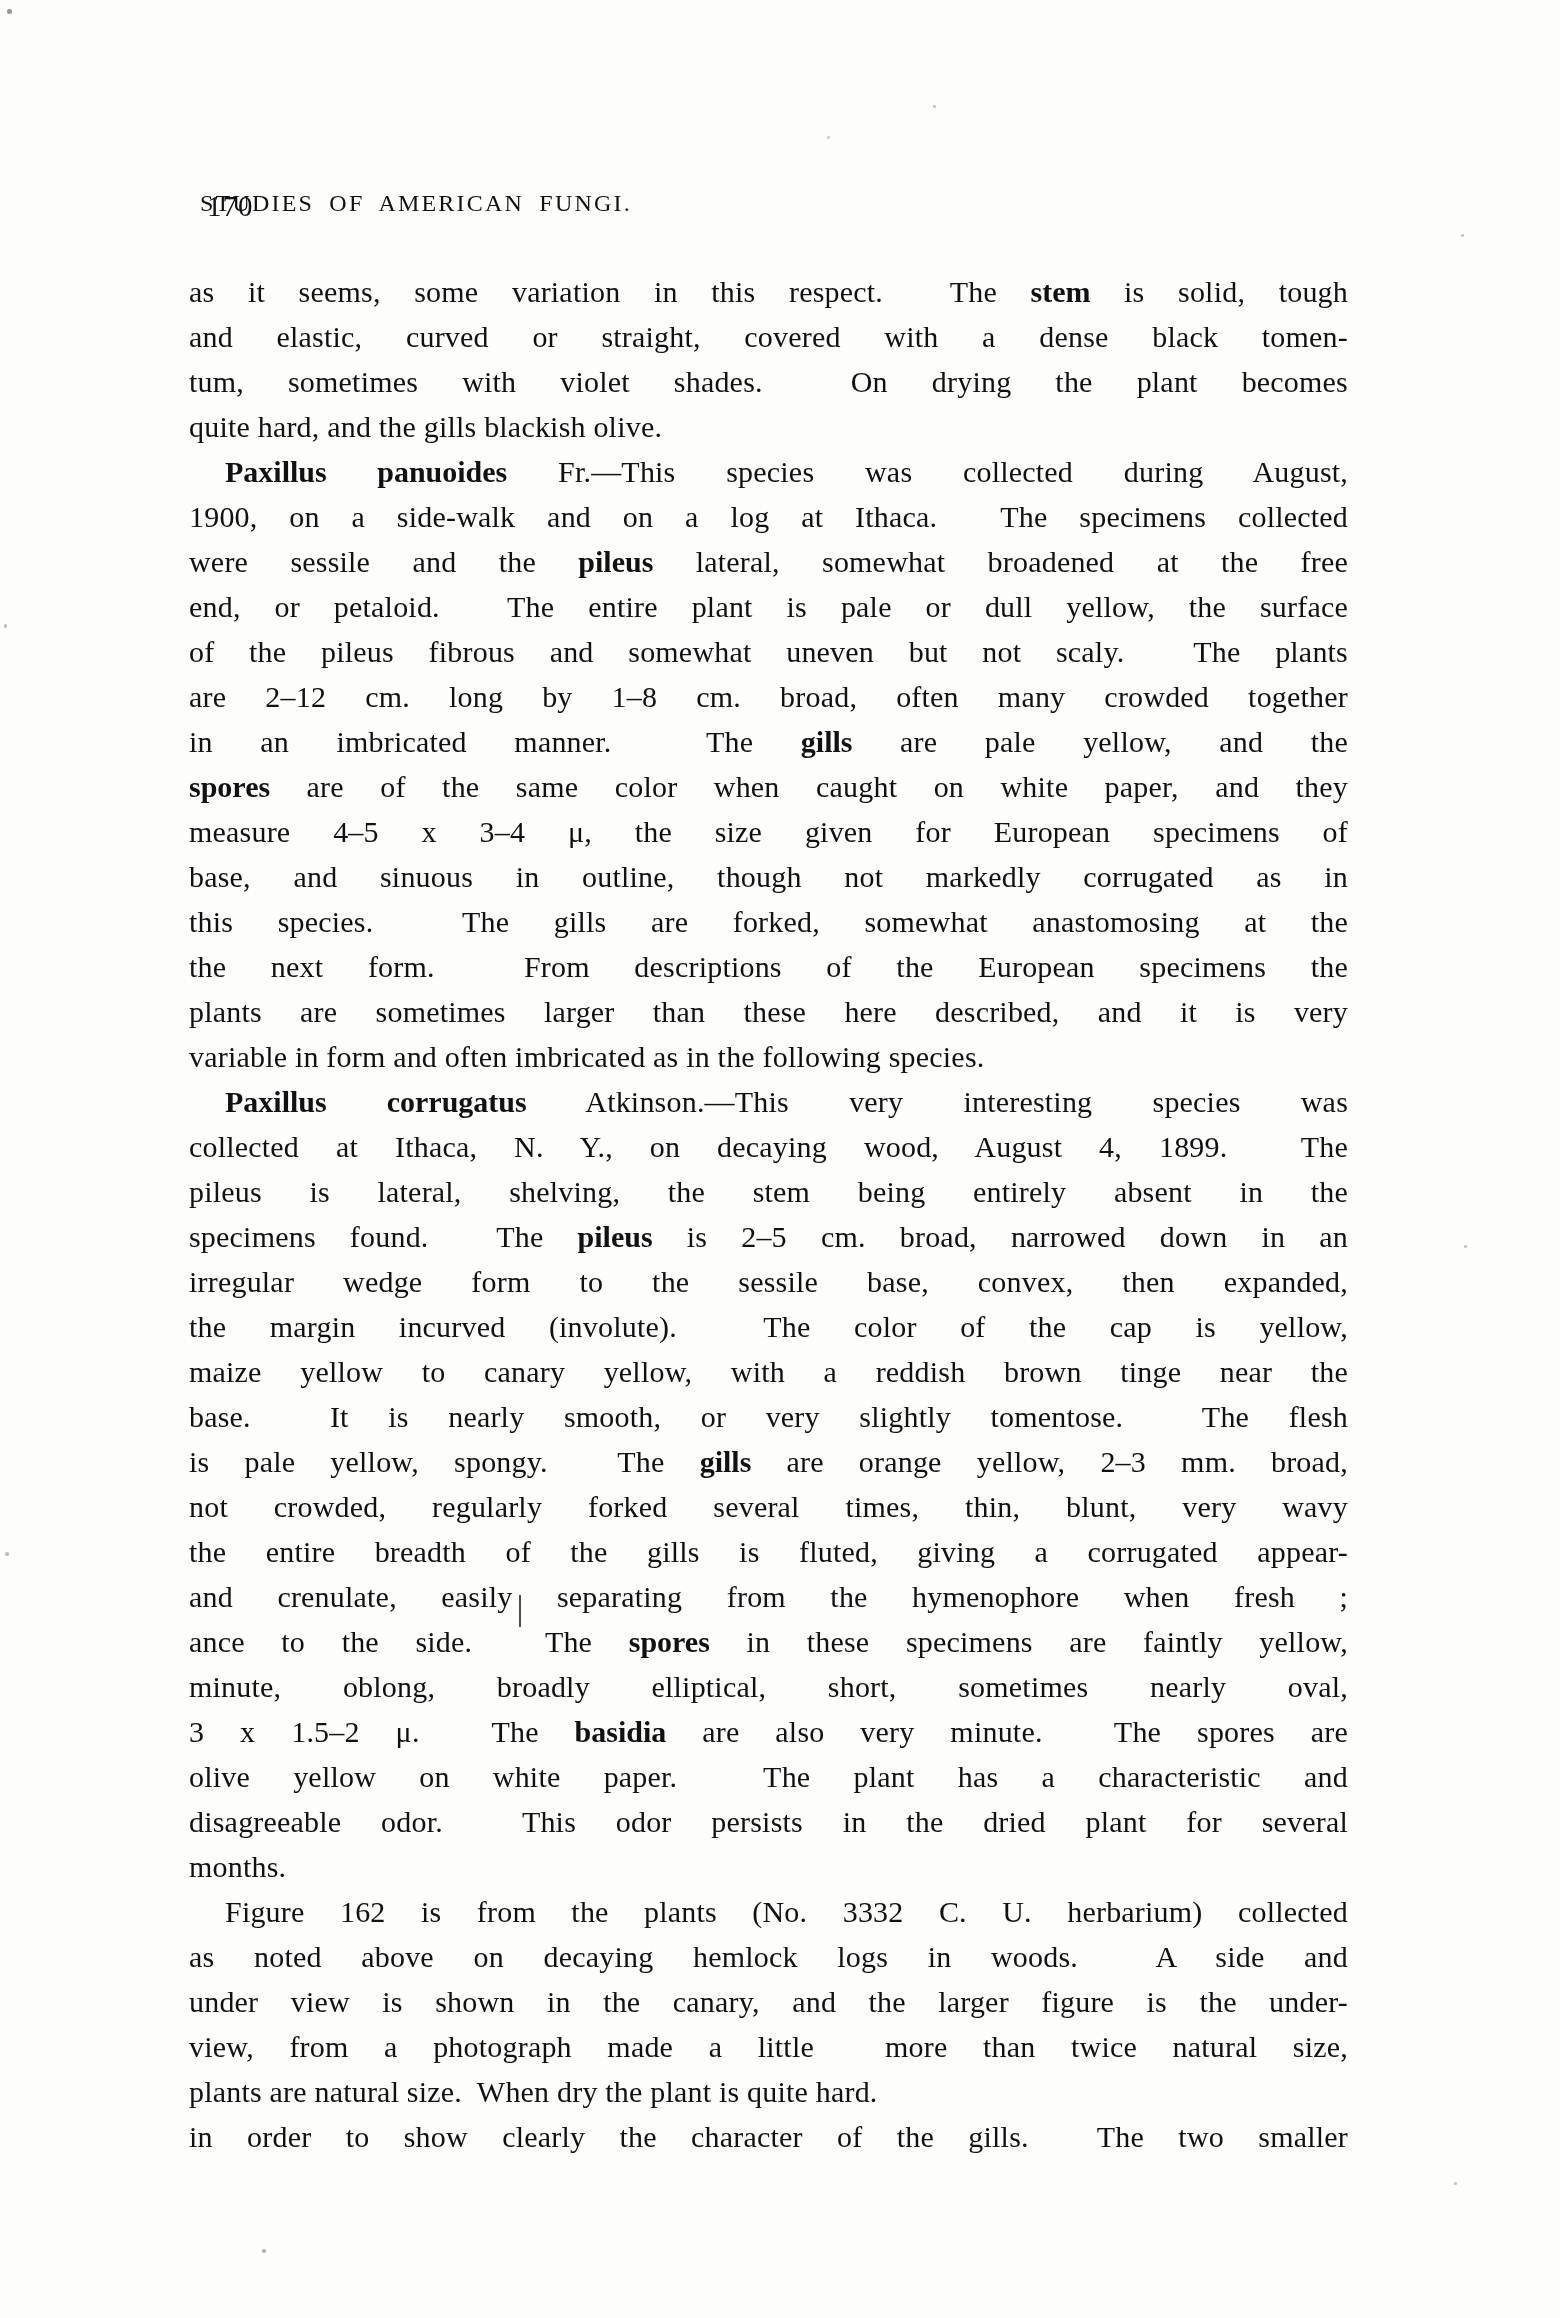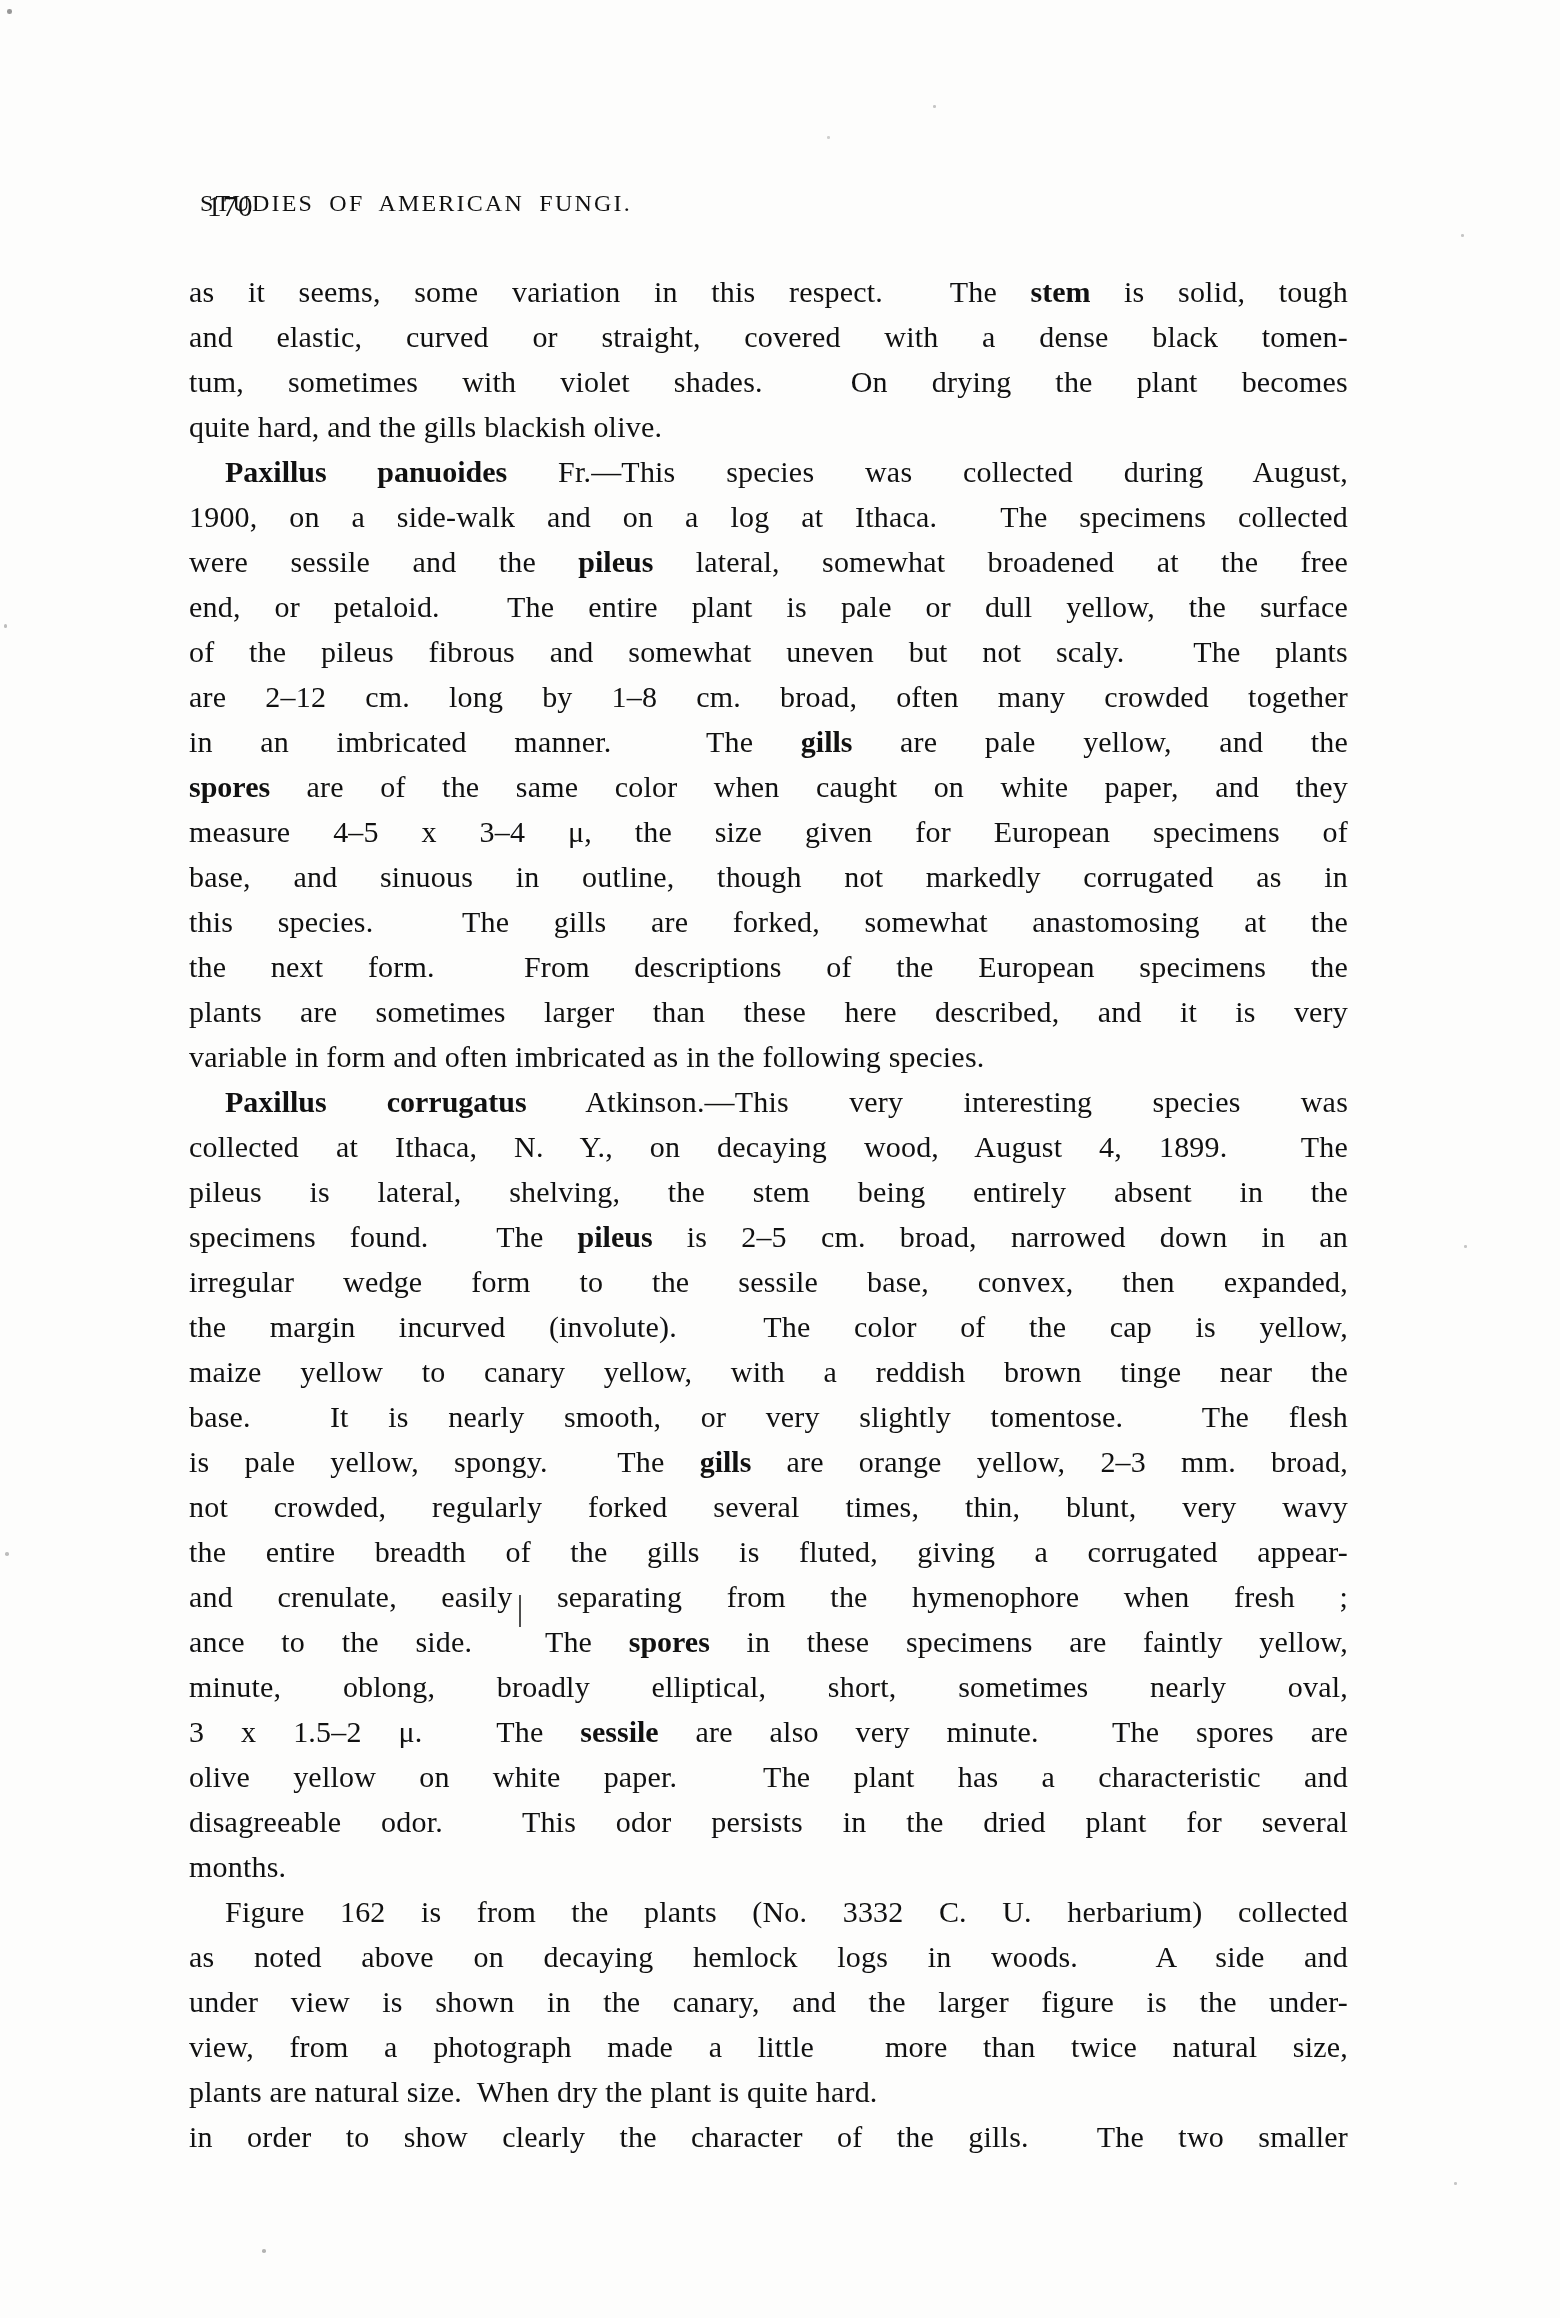--- a/index.html
+++ b/index.html
@@ -97,21 +97,21 @@
       <div class="line"><span>irregular wedge form to the sessile base, convex, then expanded,</span></div>
       <div class="line"><span>the margin incurved (involute).&nbsp; The color of the cap is yellow,</span></div>
       <div class="line"><span>maize yellow to canary yellow, with a reddish brown tinge near the</span></div>
       <div class="line"><span>base.&nbsp; It is nearly smooth, or very slightly tomentose.&nbsp; The flesh</span></div>
       <div class="line"><span>is pale yellow, spongy.&nbsp; The </span><b>gills</b><span> are orange yellow, 2–3 mm. broad,</span></div>
       <div class="line"><span>not crowded, regularly forked several times, thin, blunt, very wavy</span></div>
       <div class="line"><span>the entire breadth of the gills is fluted, giving a corrugated appear-</span></div>
       <div class="line"><span>and crenulate, easily separating from the hymenophore when fresh ;</span></div>
       <div class="line"><span>ance to the side.&nbsp; The </span><b>spores</b><span> in these specimens are faintly yellow,</span></div>
       <div class="line"><span>minute, oblong, broadly elliptical, short, sometimes nearly oval,</span></div>
-      <div class="line"><span>3 x 1.5–2 μ.&nbsp; The </span><b>sessile</b><span> are also very minute.&nbsp; The spores are</span></div>
+      <div class="line"><span>3 x 1.5–2 μ.&nbsp; The </span><b>basidia</b><span> are also very minute.&nbsp; The spores are</span></div>
       <div class="line"><span>olive yellow on white paper.&nbsp; The plant has a characteristic and</span></div>
       <div class="line"><span>disagreeable odor.&nbsp; This odor persists in the dried plant for several</span></div>
       <div class="line para-end"><span>months.</span></div>
       <div class="line indent"><span>Figure 162 is from the plants (No. 3332 C. U. herbarium) collected</span></div>
       <div class="line"><span>as noted above on decaying hemlock logs in woods.&nbsp; A side and</span></div>
       <div class="line"><span>under view is shown in the canary, and the larger figure is the under-</span></div>
       <div class="line"><span>view, from a photograph made a little&nbsp; more than twice natural size,</span></div>
       <div class="line para-end"><span>plants are natural size.&nbsp; When dry the plant is quite hard.</span></div>
       <div class="line"><span>in order to show clearly the character of the gills.&nbsp; The two smaller</span></div>
     </div>

